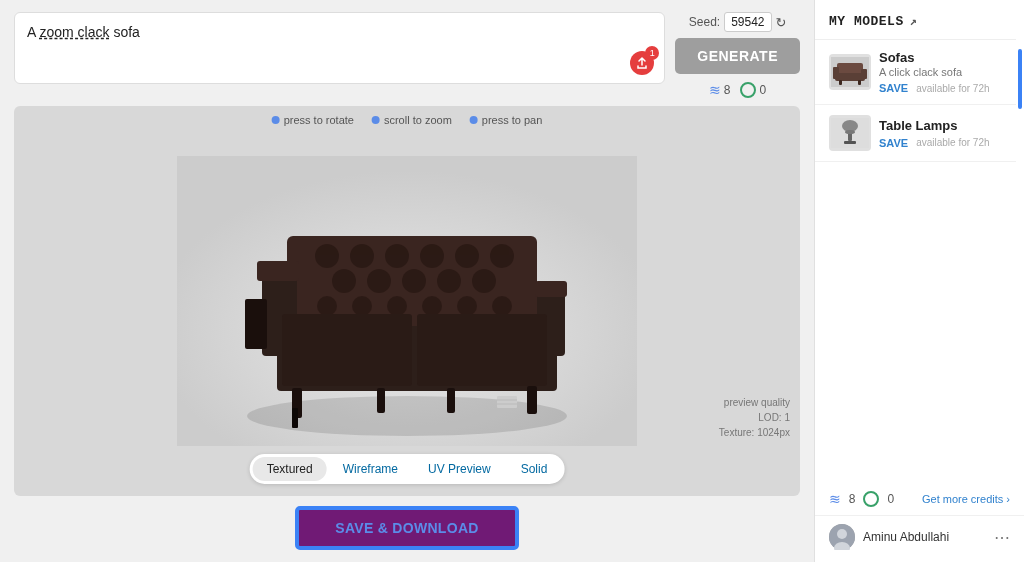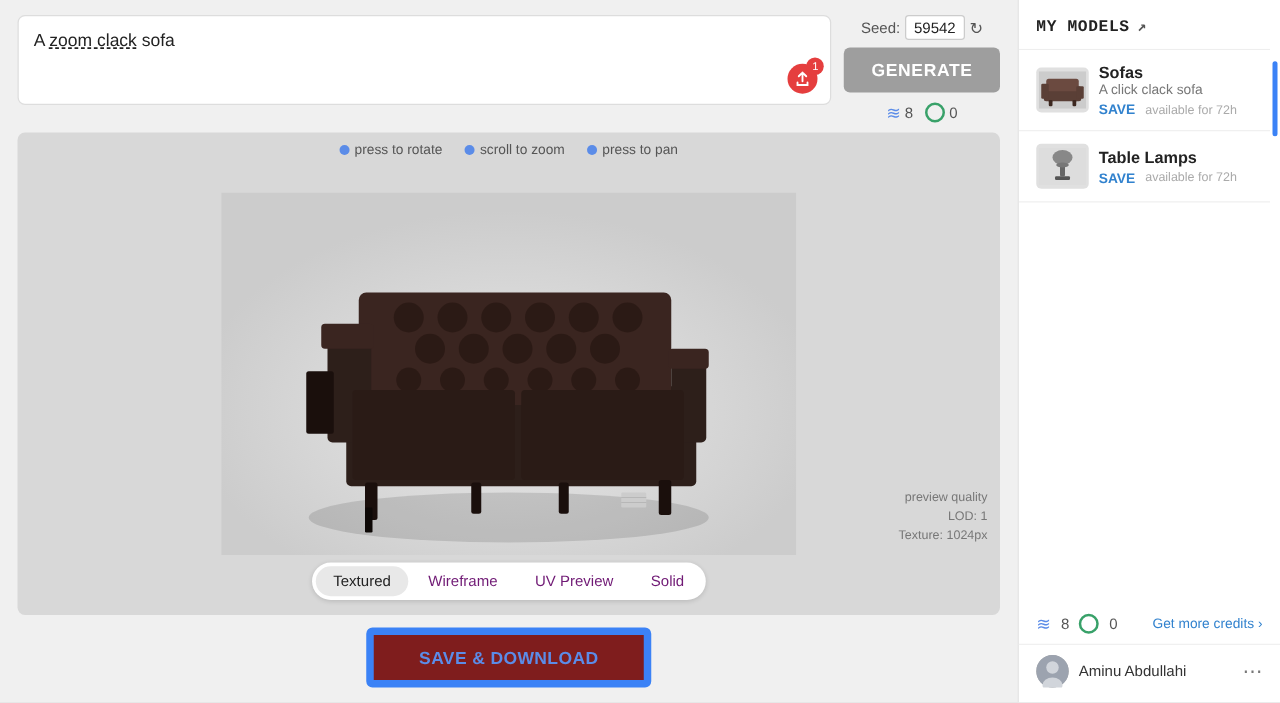--- a/index.html
+++ b/index.html
@@ -229,41 +229,41 @@
       border-radius: 20px;
       padding: 3px;
       box-shadow: 0 1px 4px rgba(0,0,0,0.15);
     }
 
     .view-tab {
       padding: 5px 14px;
       border-radius: 16px;
       font-size: 12px;
       cursor: pointer;
-      color: #701a75;
+      color: #0369a1;
       border: none;
       background: transparent;
     }
 
     .view-tab.active {
       background: #e8e8e8;
       color: #222;
       font-weight: 500;
     }
 
     
     .save-download-row {
       display: flex;
       justify-content: center;
       margin-top: 10px;
     }
 
     .save-download-btn {
-      background: #7f1d1d;
-      border: 6px solid #3b82f6;
+      background: #701a75;
+      border: 4px solid #3b82f6;
       color: #5b8ce8;
       border-radius: 5px;
       padding: 10px 36px;
       font-size: 14px;
       font-weight: 600;
       cursor: pointer;
       letter-spacing: 0.3px;
     }
 
     

